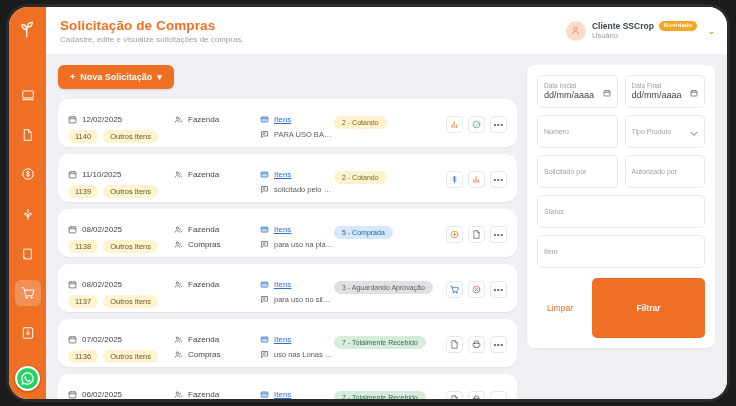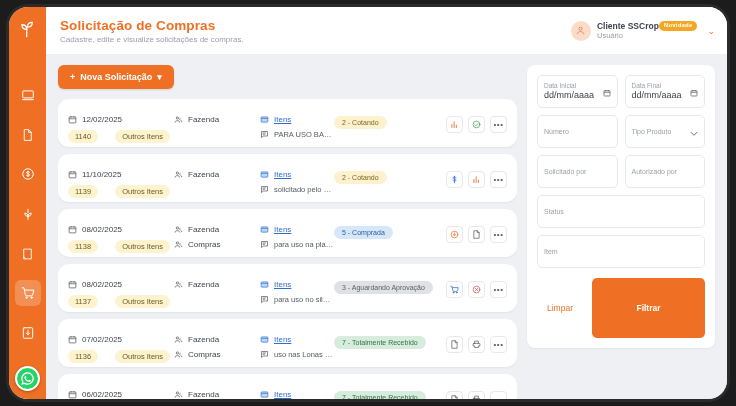--- a/index.html
+++ b/index.html
@@ -54,21 +54,21 @@
   #title-block { flex: 1; }
   #page-title { color: #ef7024; font-size: 13.5px; font-weight: bold; letter-spacing: .1px;}
   #page-sub { color: #9aa0a8; font-size: 8px; margin-top: 2px; }
 
   #user-block { display:flex; align-items:center; gap:6px; }
   .avatar {
     width: 20px; height: 20px; border-radius: 50%;
     background: #fbdcc8; display:flex; align-items:center; justify-content:center;
   }
   .user-lines { line-height: 1.25; }
-  .user-top { display:flex; align-items:center; }
+  .user-top { display:flex; align-items:center; gap:5px; }
   .user-name { font-size: 8.5px; color: #3d4450; font-weight: bold;}
   .badge-nov {
     background: #f5a623; color: #fff; font-size: 6px; font-weight: bold;
     padding: 1.5px 5px; border-radius: 8px; letter-spacing:.2px;
   }
   .user-role { font-size: 7.5px; color: #9aa0a8; }
   .chev { color:#ef7024; font-size: 9px; margin-left: 4px; cursor:pointer;}
 
   #content { flex:1; display:flex; padding: 10px 12px 0 12px; gap: 10px; min-height:0; }
   #left-col { flex: 1; min-width: 0; display:flex; flex-direction:column; }
@@ -94,21 +94,21 @@
   .col { display:flex; flex-direction:column; gap:6px; }
   .col-date { width: 106px; flex:0 0 106px; }
   .col-sector { width: 86px; flex:0 0 86px; }
   .col-items { flex: 1; min-width:0; }
   .col-status { width: 112px; flex:0 0 112px; display:flex; align-items:center; padding-top:1px;}
   .col-actions { display:flex; gap:5px; align-items:center; padding-top:1px;}
 
   .line { display:flex; align-items:center; gap:5px; font-size: 8px; color:#3d4450; }
   .line .glyph { flex:0 0 auto; display:flex; align-items:center; }
 
-  .chips { display:flex; gap:17px; align-items:center;}
+  .chips { display:flex; gap:5px; align-items:center;}
   .chip {
     background: #fdf3cf; color:#6b5a20; font-size: 7.5px;
     padding: 2px 7px; border-radius: 9px; white-space:nowrap;
   }
   .link { color:#2f6fd0; font-size: 8px; text-decoration: underline; cursor:pointer; }
   .note { color:#555b63; font-size: 7.5px; white-space:nowrap; overflow:hidden; text-overflow:ellipsis;}
 
   .status-badge {
     font-size: 7px; padding: 3px 8px; border-radius: 9px; white-space:nowrap;
   }

